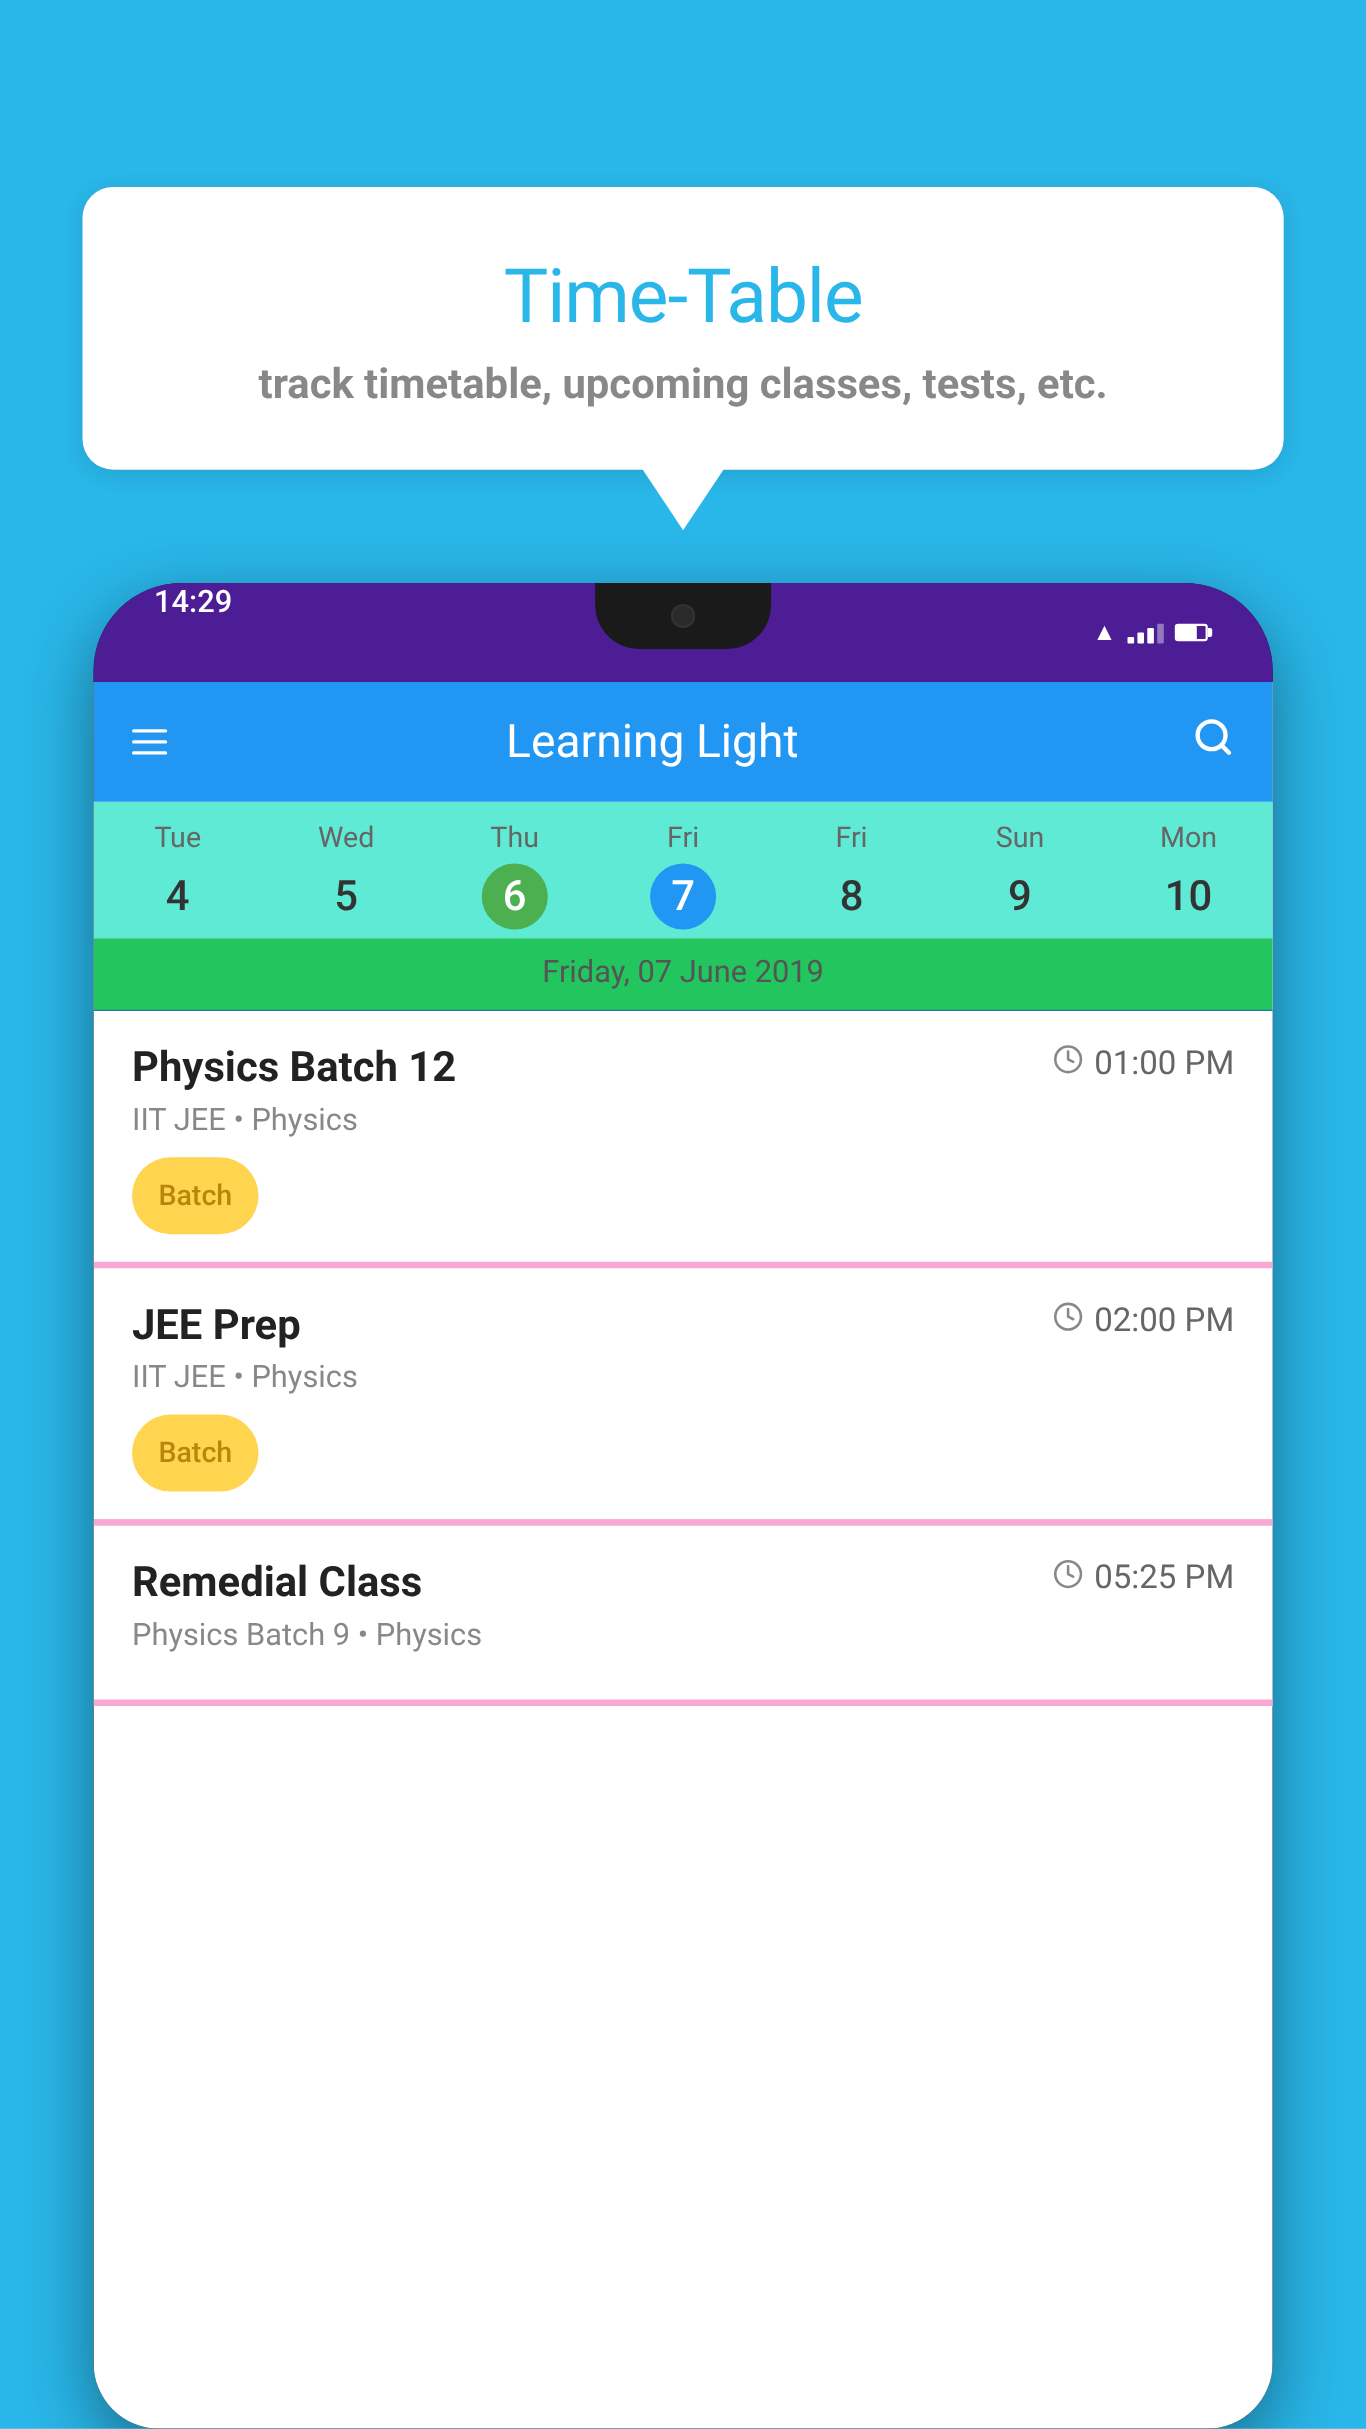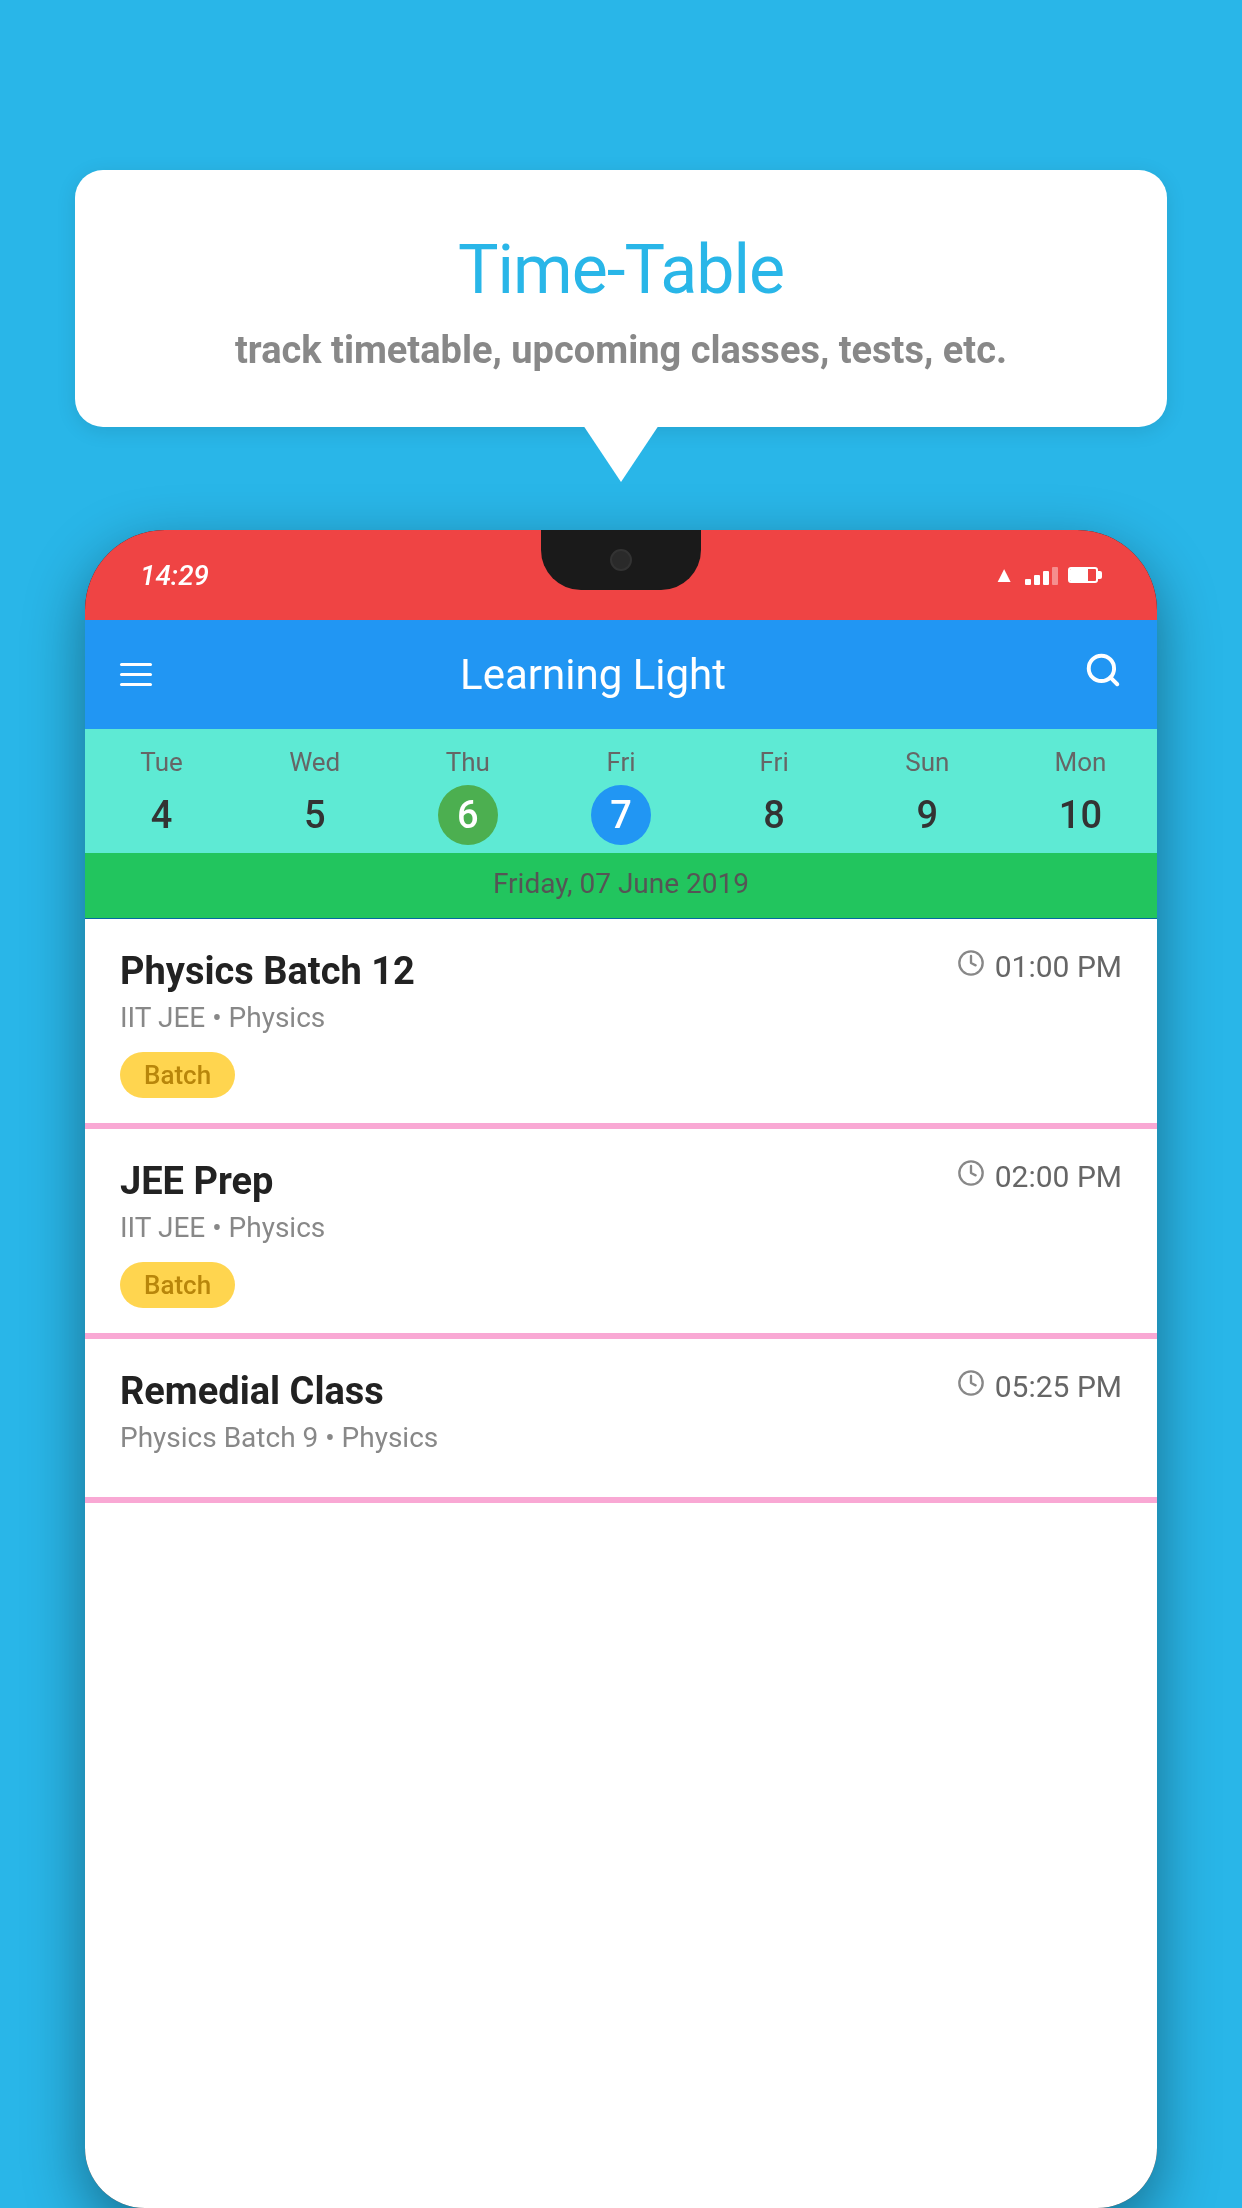--- a/index.html
+++ b/index.html
@@ -62,28 +62,26 @@
       right: 85px;
       bottom: 0;
       background: #1a1a1a;
       border-radius: 80px 80px 60px 60px;
       overflow: hidden;
       box-shadow: 0 20px 60px rgba(0,0,0,0.4);
     }
 
     
     .phone-top-bar {
-      background: #ef4444;
+      background: #4c1d95;
       height: 90px;
       display: flex;
-      align-items: center;
       justify-content: space-between;
       padding: 0 55px;
       position: relative;
-      font-style: italic;
     }
 
     .phone-notch {
       position: absolute;
       top: 0;
       left: 50%;
       transform: translateX(-50%);
       width: 160px;
       height: 60px;
       background: #1a1a1a;
@@ -260,21 +258,21 @@
       color: #888;
       margin-bottom: 18px;
     }
 
     .batch-badge {
       display: inline-block;
       background: #ffd54f;
       color: #b8860b;
       font-size: 26px;
       font-weight: 500;
-      padding: 8px 24px;
+      padding: 20px 24px;
       border-radius: 50px;
       text-align: center;
     }
 
     
     .battery-icon {
       display: flex;
       align-items: center;
     }
 

